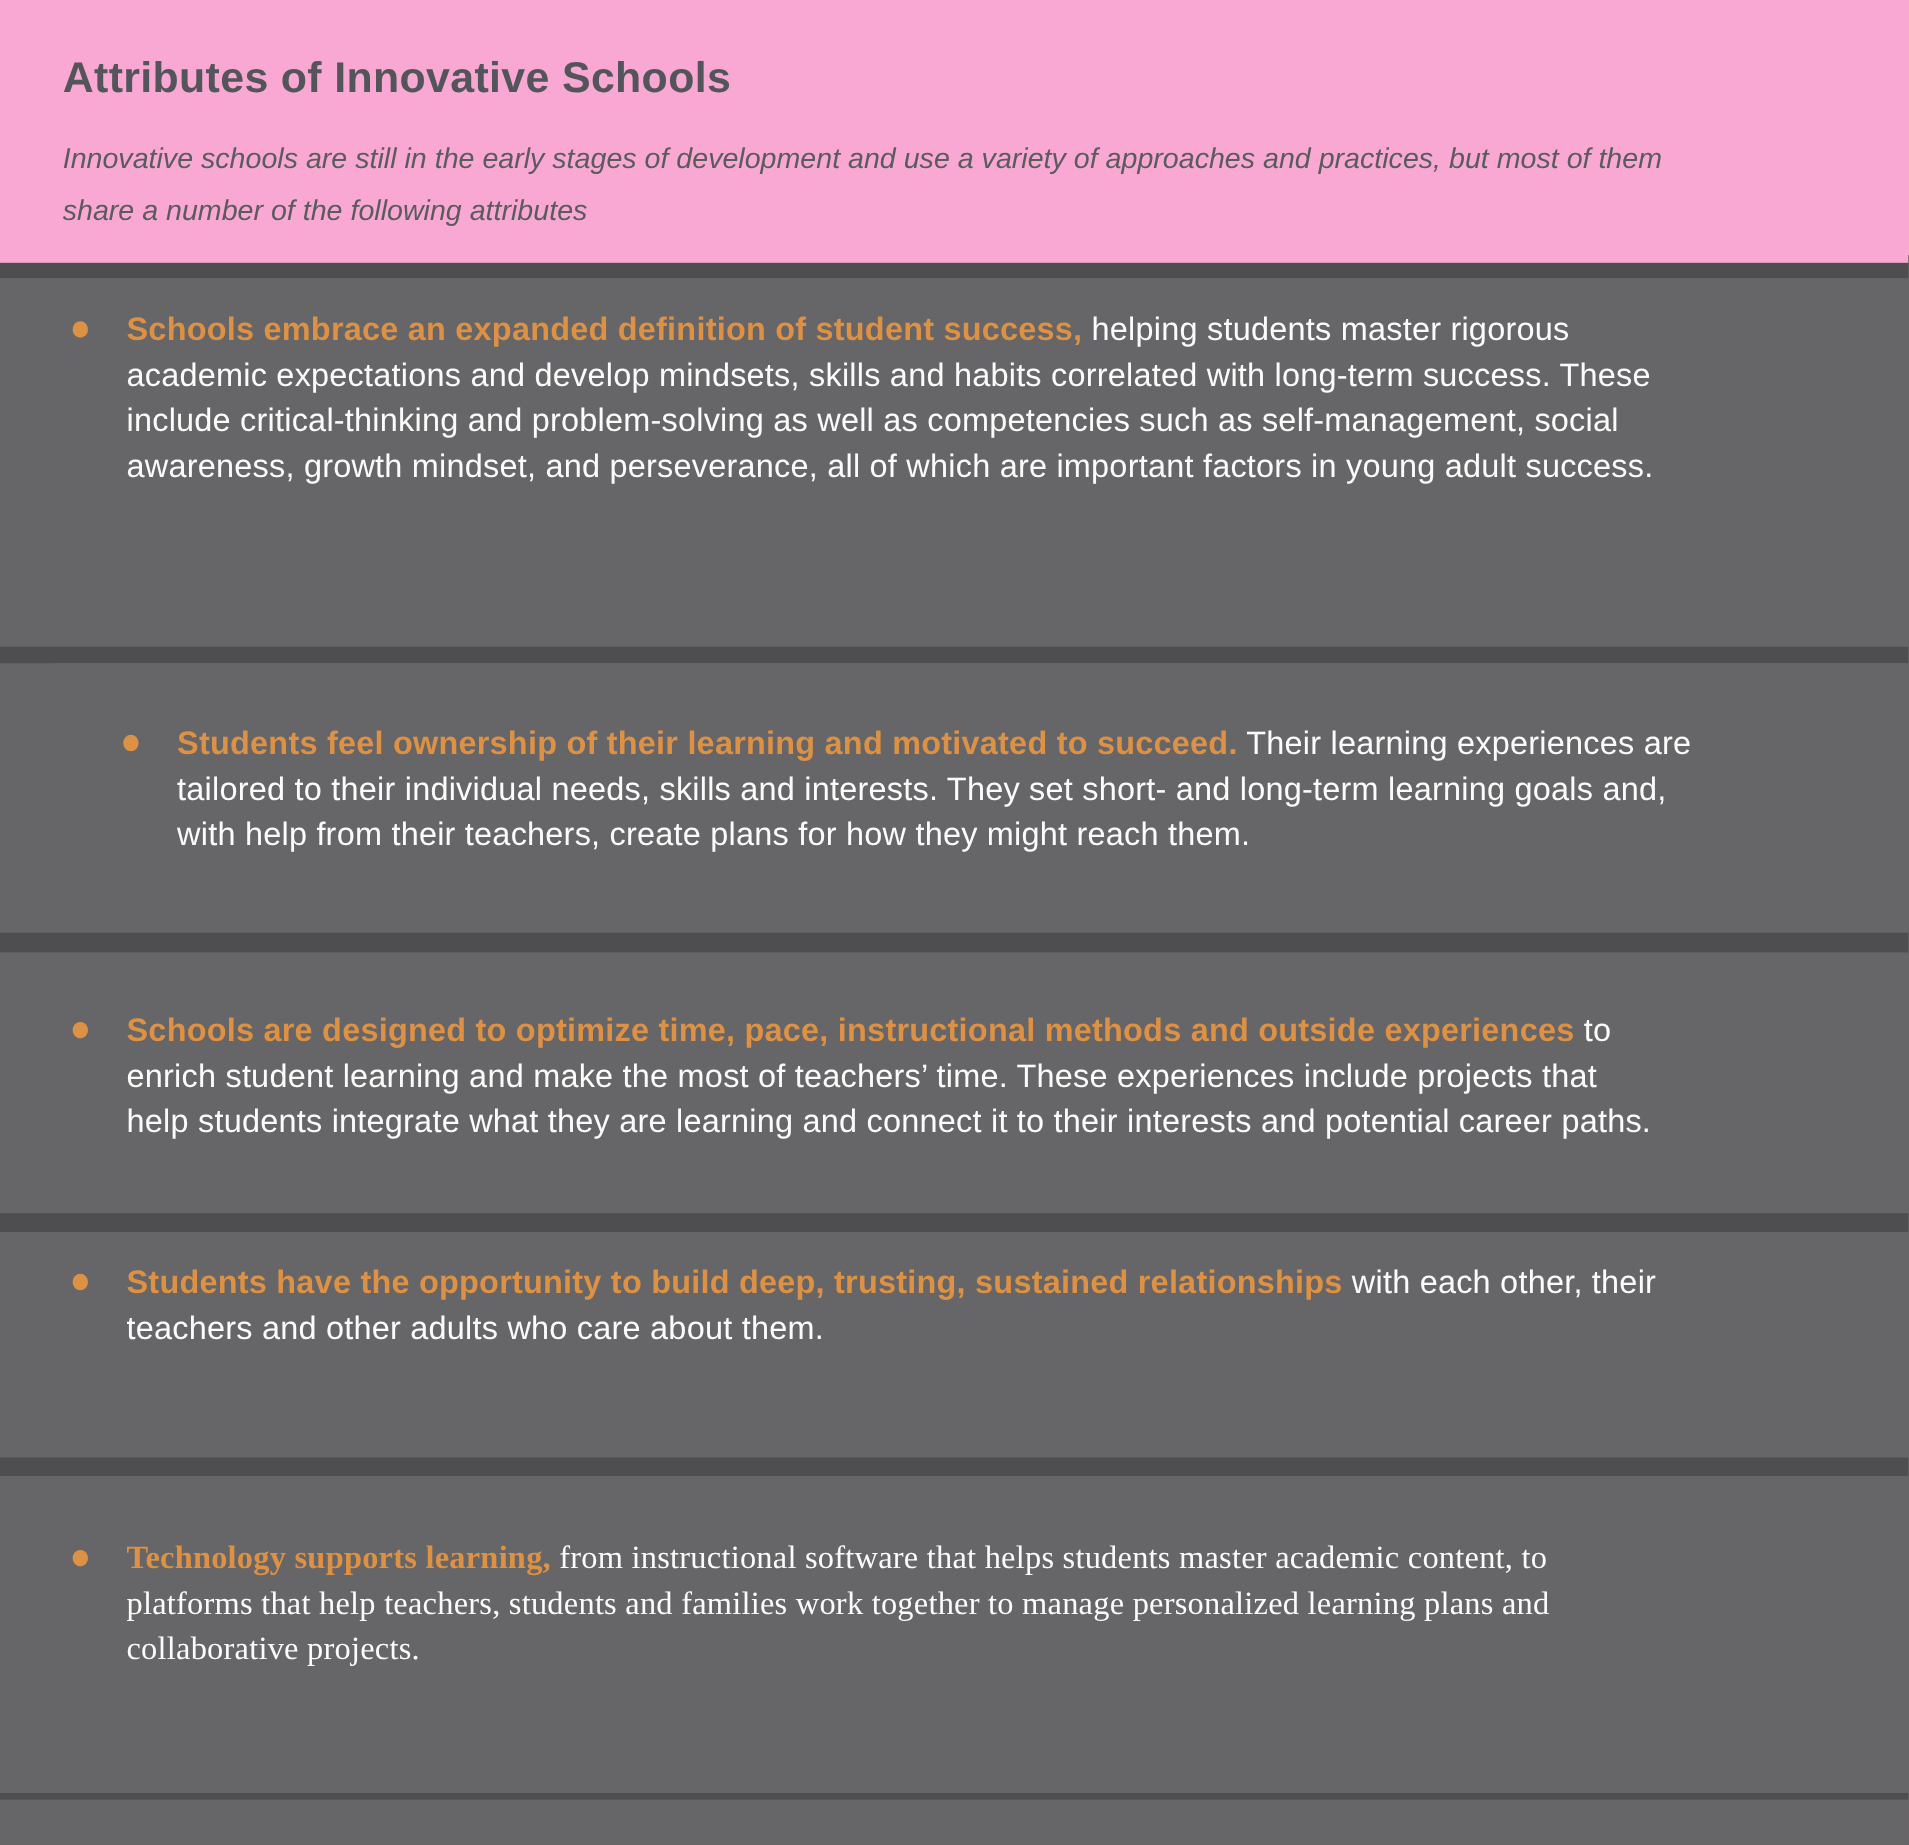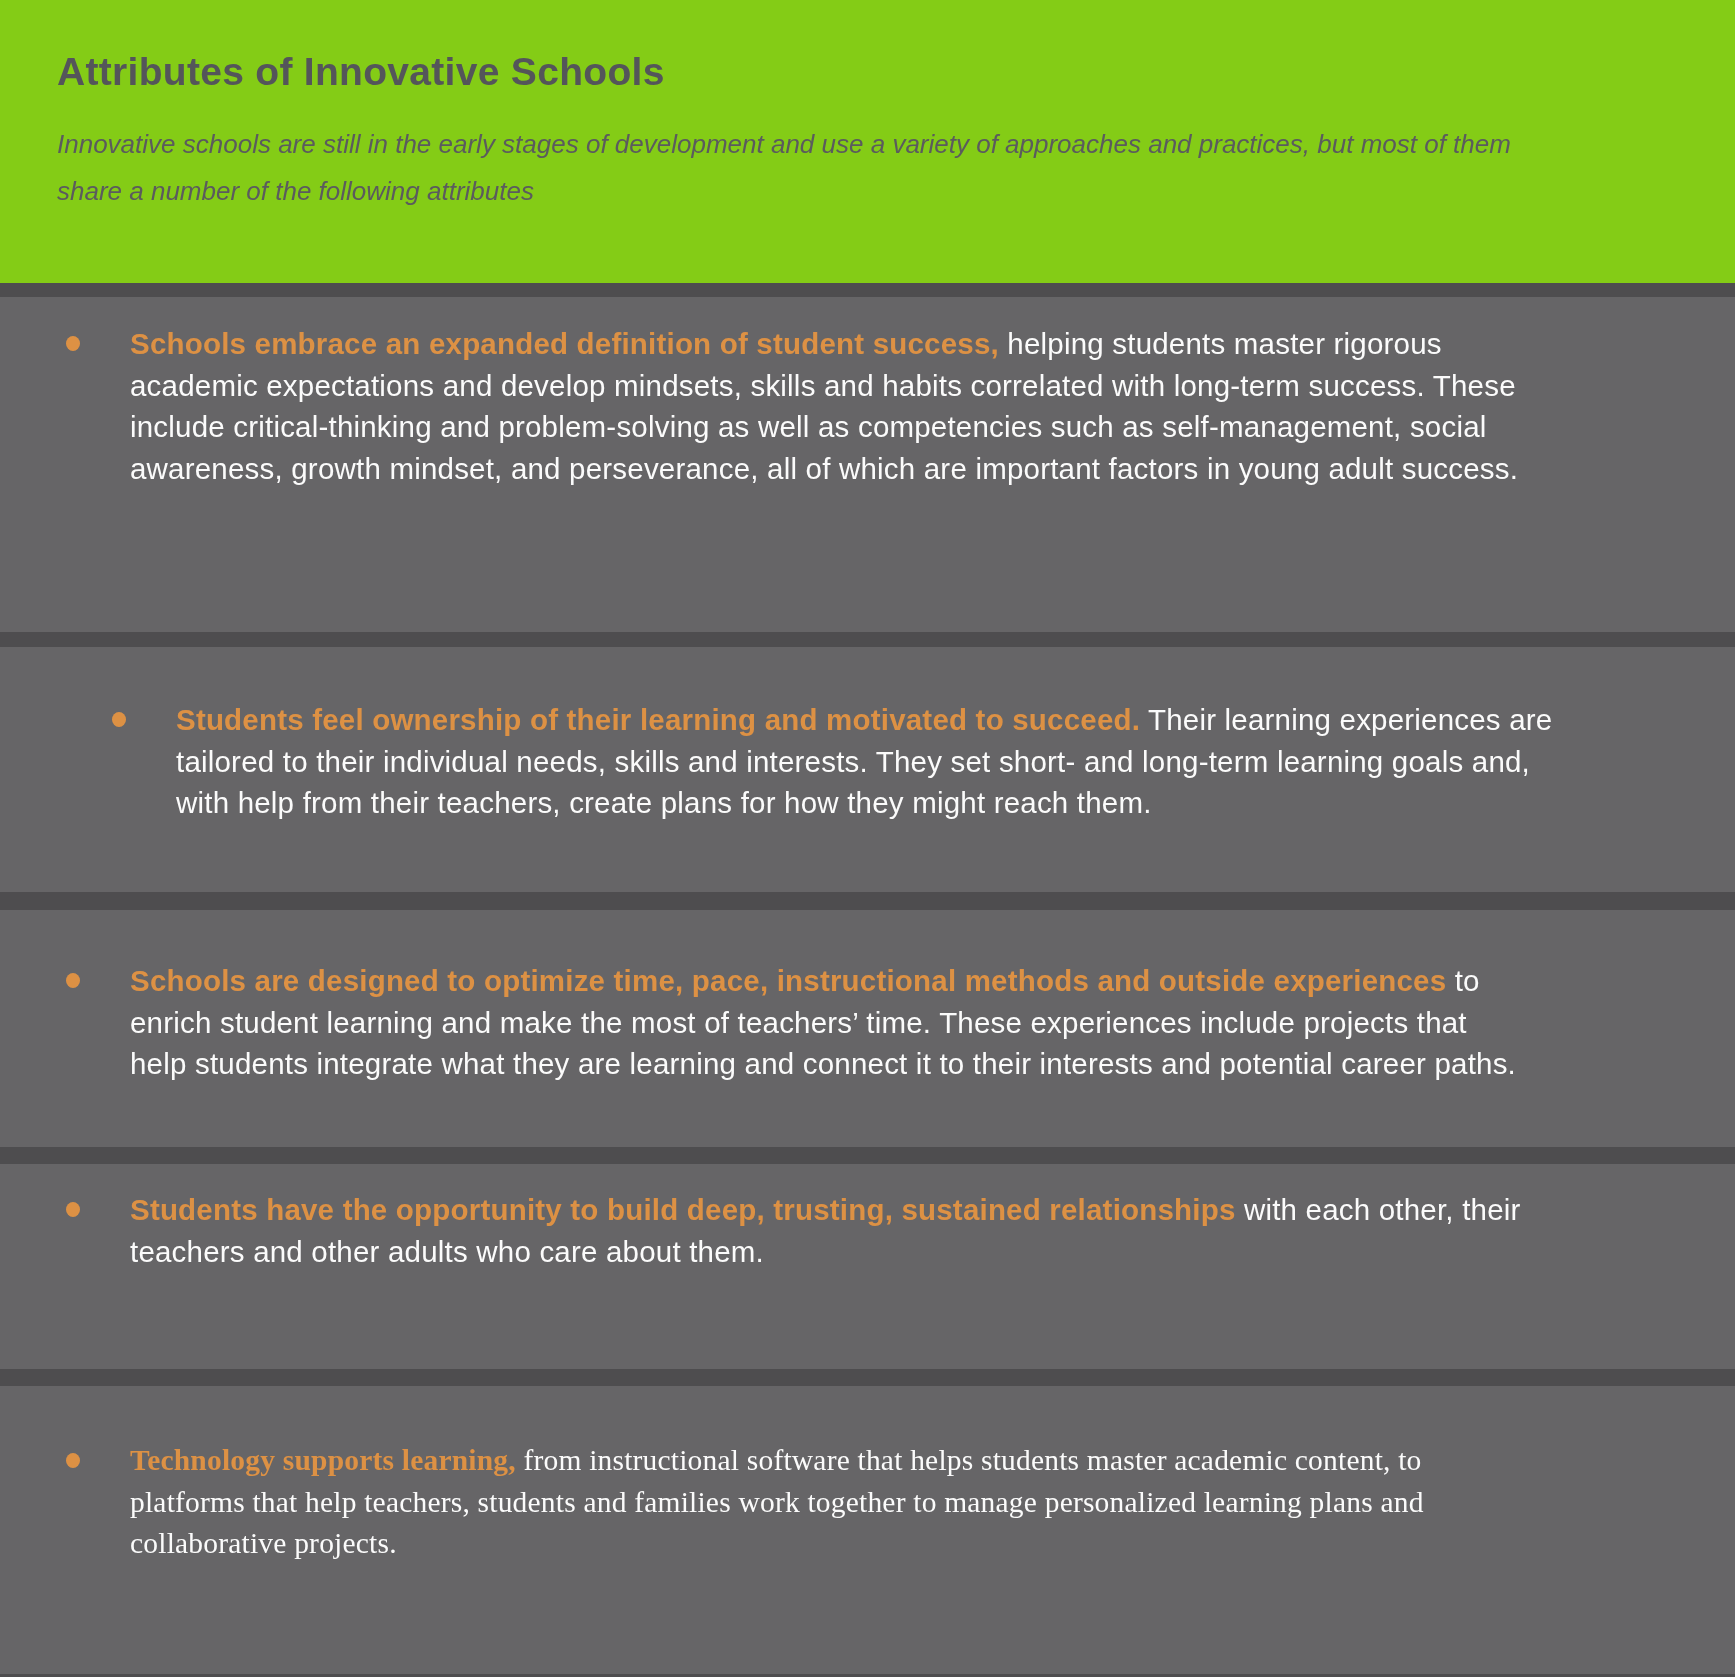--- a/index.html
+++ b/index.html
@@ -5,23 +5,23 @@
   html, body { margin: 0; padding: 0; background: #666567; }
   .page {
     width: 1735px;
     height: 1677px;
     display: flex;
     flex-direction: column;
     font-family: "Liberation Sans", sans-serif;
     overflow: hidden;
   }
   .header {
-    height: 283px;
+    height: 239px;
     flex: none;
-    background: #84cc16;
+    background: #f9a8d4;
     box-sizing: border-box;
     padding: 0 60px 0 57px;
   }
   .title {
     padding-top: 50px;
     font-size: 39px;
     font-weight: bold;
     color: #54555a;
     letter-spacing: 0.3px;
   }
@@ -43,21 +43,21 @@
     background: #666567;
     box-sizing: border-box;
     padding-left: 63px;
     padding-right: 120px;
   }
   .s1 { height: 335px; padding-top: 26px; }
   .s2 { height: 245px; padding-top: 52px; margin-left: 46px; }
   .s3 { height: 237px; padding-top: 50px; }
   .s4 { height: 205px; padding-top: 25px; }
   .s5 { height: 288px; padding-top: 54px; font-family: Liberation Serif, serif; }
-  .bullet { display: flex; gap: 15px; }
+  .bullet { display: flex; }
   .dot-cell { width: 52px; flex: none; }
   .dot {
     display: block;
     width: 14px;
     height: 15px;
     border-radius: 50%;
     background: #dd9144;
     margin-top: 13px;
     margin-left: 3px;
   }

